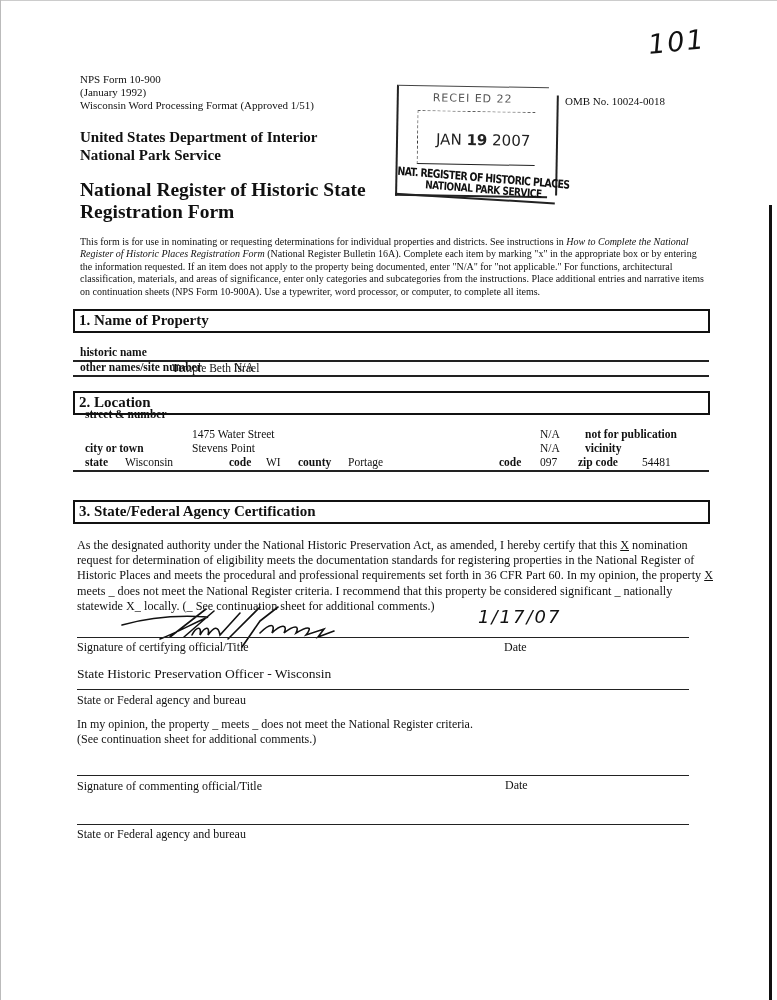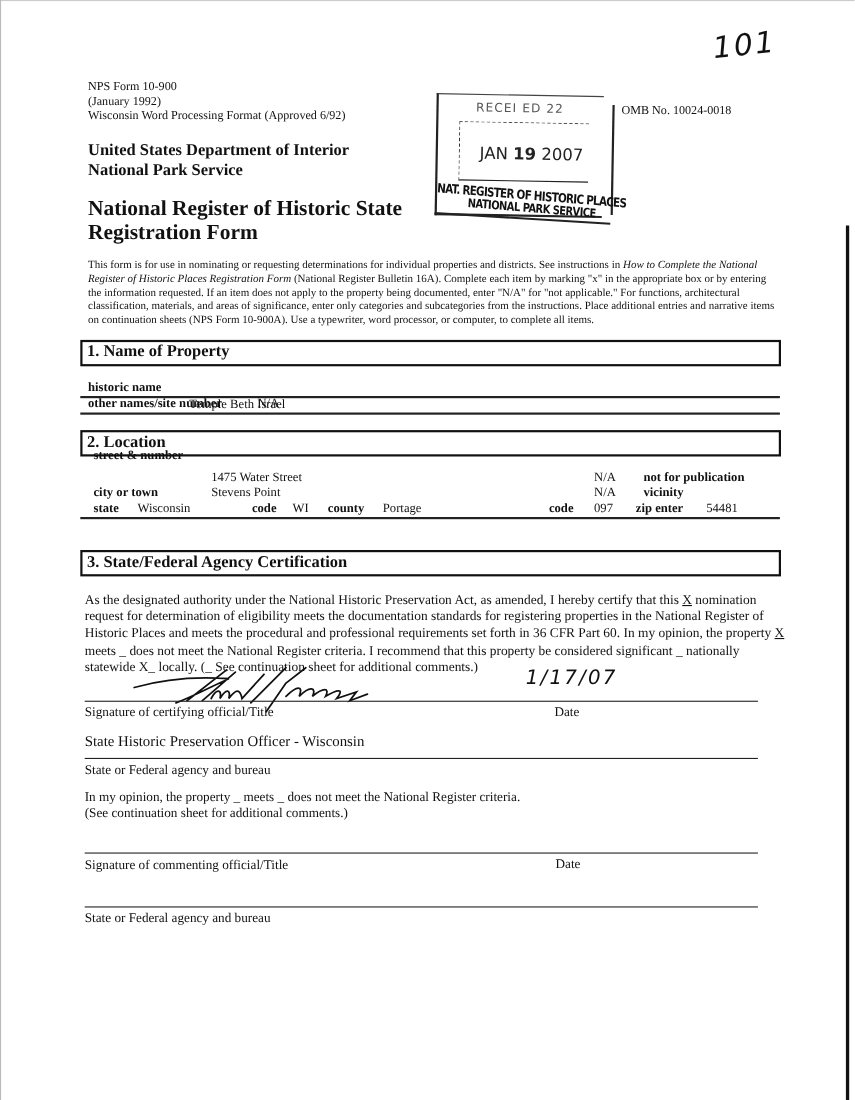--- a/index.html
+++ b/index.html
@@ -52,21 +52,21 @@
 
 <div class="abs top-edge"></div>
 <div class="abs left-edge"></div>
 <div class="abs right-edge"></div>
 
 <div class="abs handnum">101</div>
 
 <div class="abs form-info">
   <div>NPS Form 10-900</div>
   <div>(January 1992)</div>
-  <div>Wisconsin Word Processing Format (Approved 6/92)</div>
+  <div>Wisconsin Word Processing Format (Approved 1/51)</div>
 </div>
 <div class="abs omb">OMB No. 10024-0018</div>
 
 <div class="abs agency">
   <div>United States Department of Interior</div>
   <div>National Park Service</div>
 </div>
 <div class="abs title">
   <div>National Register of Historic State</div>
   <div>Registration Form</div>
@@ -113,21 +113,21 @@
 <div class="abs field-label" style="left:585px; top:442px;">vicinity</div>
 
 <div class="abs field-label" style="left:85px; top:456px;">state</div>
 <div class="abs field-value" style="left:125px; top:456px;">Wisconsin</div>
 <div class="abs field-label" style="left:229px; top:456px;">code</div>
 <div class="abs field-value" style="left:266px; top:456px;">WI</div>
 <div class="abs field-label" style="left:298px; top:456px;">county</div>
 <div class="abs field-value" style="left:348px; top:456px;">Portage</div>
 <div class="abs field-label" style="left:499px; top:456px;">code</div>
 <div class="abs field-value" style="left:540px; top:456px;">097</div>
-<div class="abs field-label" style="left:578px; top:456px;">zip enter</div>
+<div class="abs field-label" style="left:578px; top:456px;">zip code</div>
 <div class="abs field-value" style="left:642px; top:456px;">54481</div>
 <div class="abs rule" style="left:73px; top:470px; width:636px;"></div>
 
 <div class="abs section-box" style="top:500px;">
   <span>3. State/Federal Agency Certification</span>
 </div>
 
 <div class="abs body-text" style="top:538px;"><span>As the designated authority under the National Historic Preservation Act, as amended, I hereby certify that this </span><span class="u">X</span><span> nomination request for determination of eligibility meets the documentation standards for registering properties in the National Register of Historic Places and meets the procedural and professional requirements set forth in 36 CFR Part 60. In my opinion, the property </span><span class="u">X</span><span> meets _ does not meet the National Register criteria. I recommend that this property be considered significant _ nationally statewide X_ locally. (_ See continuation sheet for additional comments.)</span></div>
 
 <div class="abs signature" style="left:110px; top:603px; width:260px; height:50px;">

